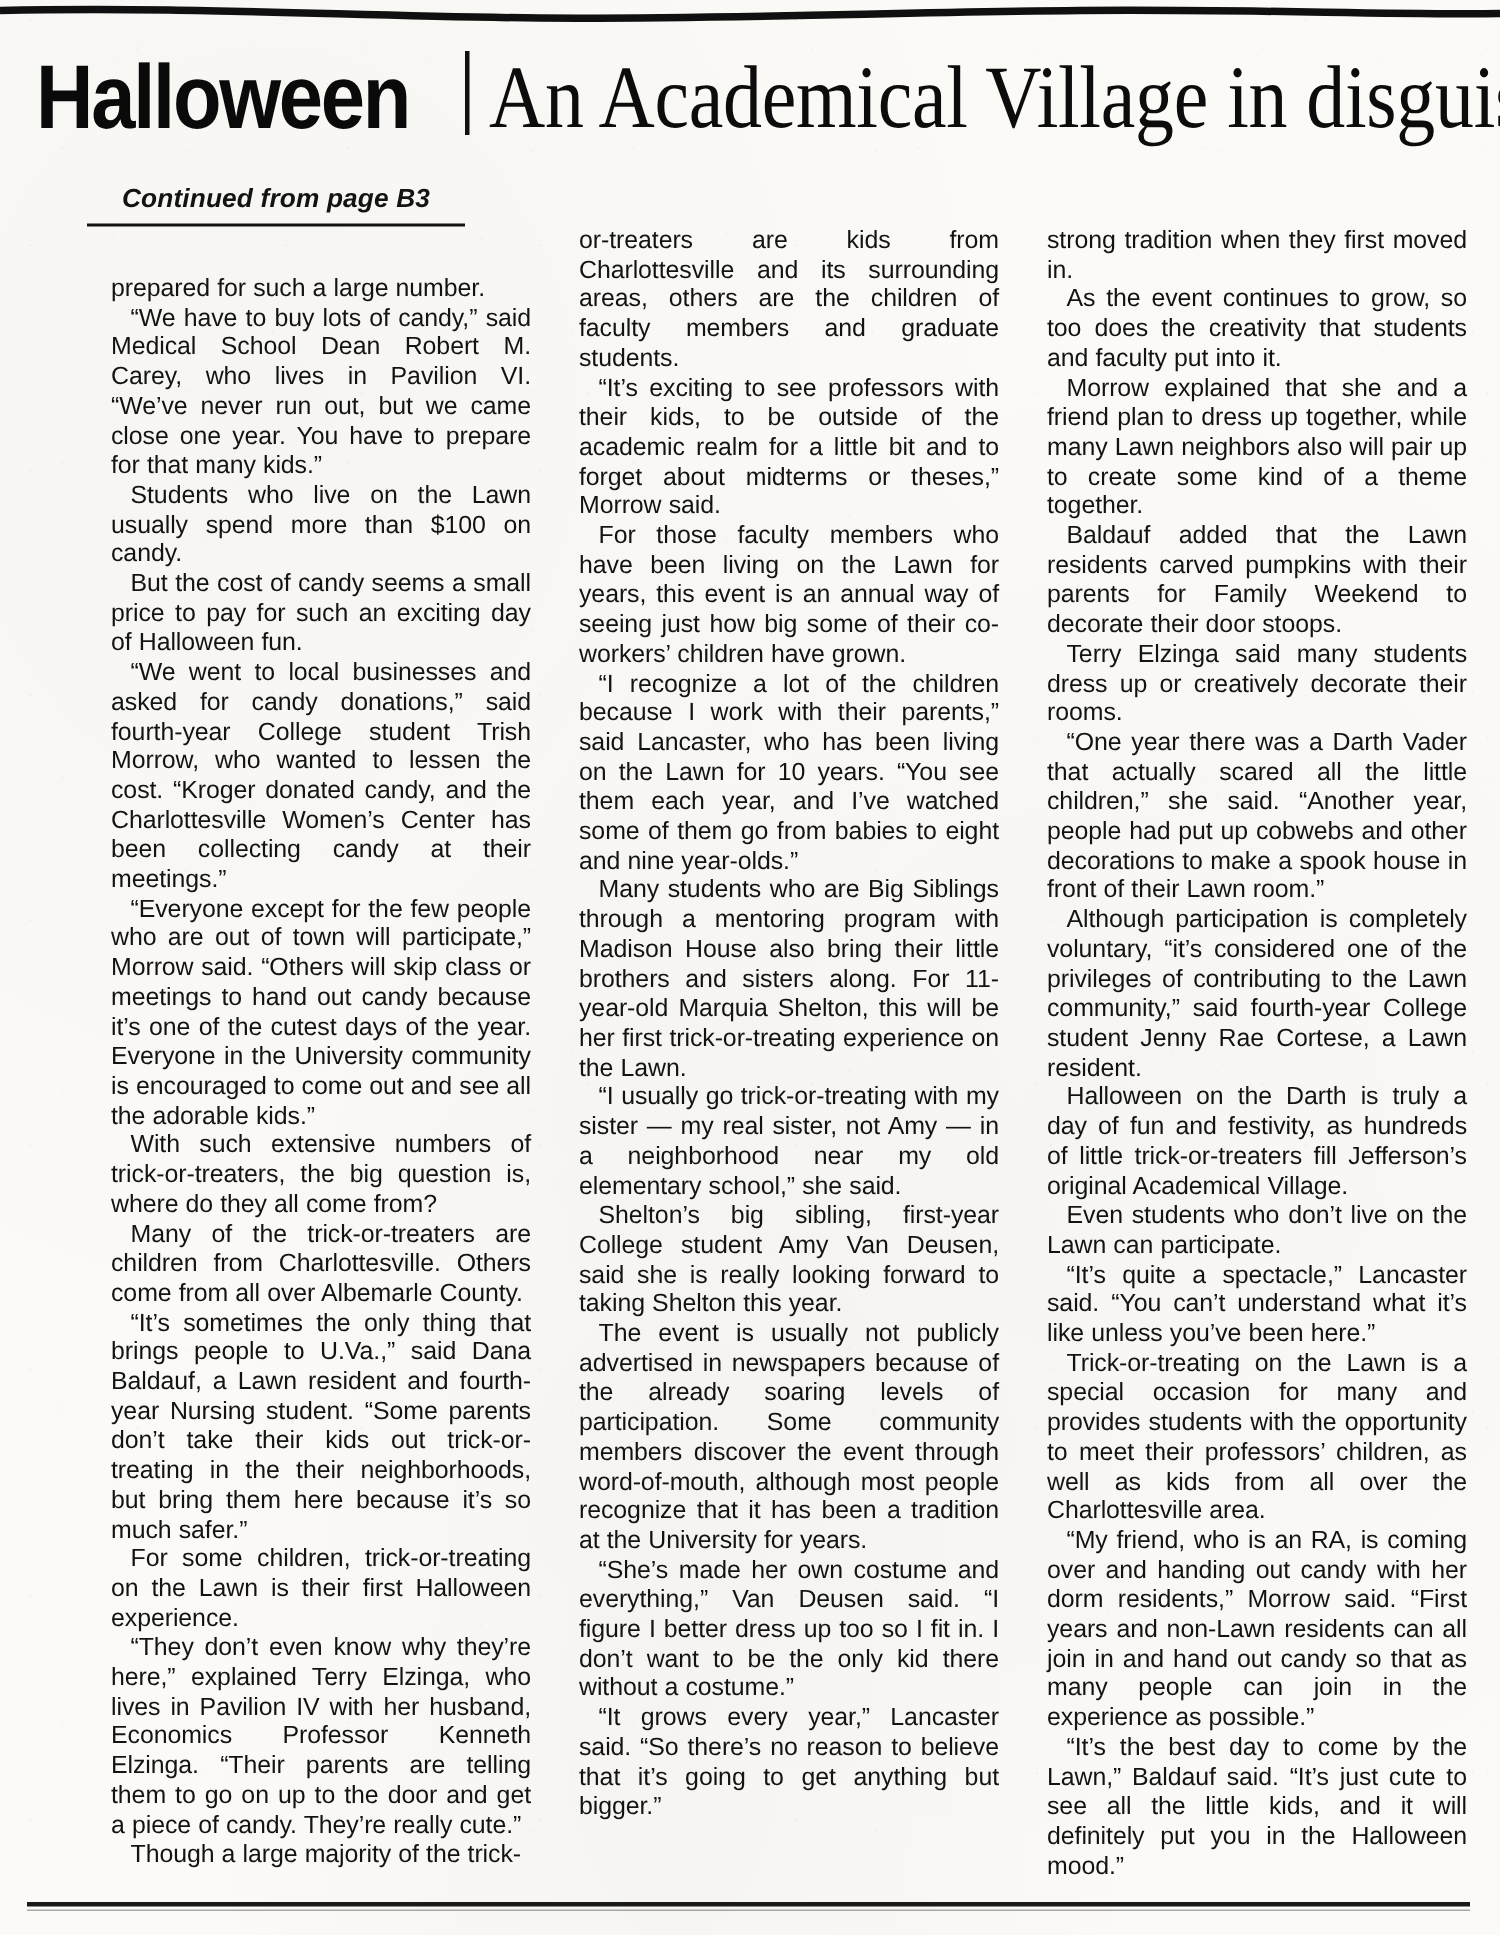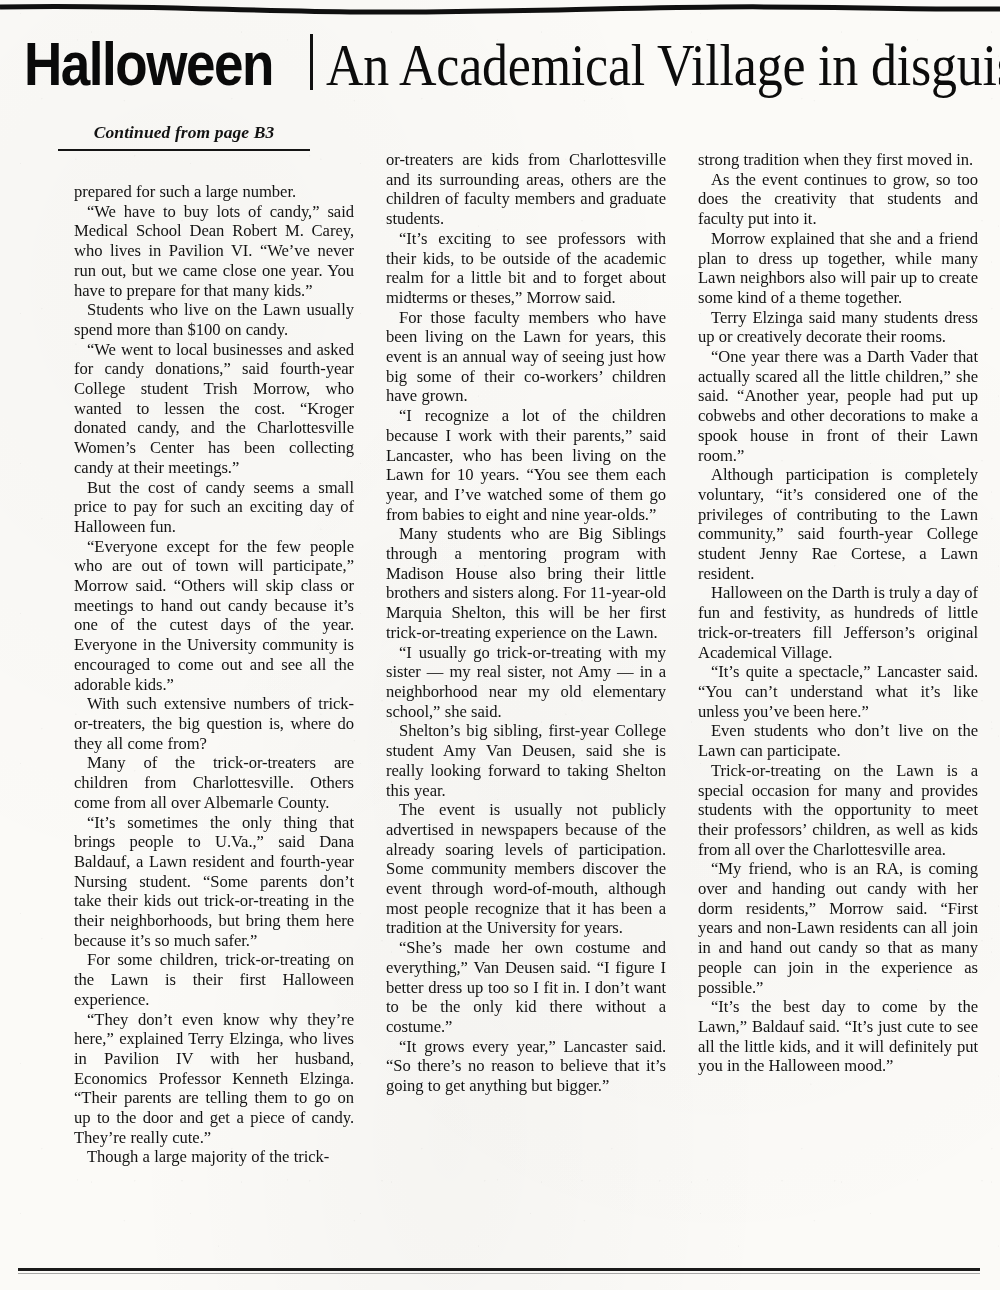--- a/index.html
+++ b/index.html
@@ -106,21 +106,21 @@
   .kicker-wrap {
     position: absolute;
     left: 34px;
     top: 122px;
     width: 300px;
     z-index: 5;
     text-align: center;
   }
 
   .kicker {
-    font-family: Liberation Serif, serif;
+    font-family: Liberation Sans, sans-serif;
     font-style: italic;
     font-weight: bold;
     font-size: 17.5px;
     color: #131313;
     letter-spacing: 0.1px;
     display: inline-block;
     padding-bottom: 3px;
   }
 
   .kicker-rule {
@@ -149,21 +149,21 @@
   }
 
   .col + .col { margin-left: 32px; }
 
   .col.c1 { padding-top: 32px; }
   .col.c2 { padding-top: 0px; }
   .col.c3 { padding-top: 0px; }
 
   .col p {
     margin: 0;
-    font-family: Liberation Serif, serif;
+    font-family: Liberation Sans, sans-serif;
     font-size: 16.6px;
     line-height: 19.7px;
     color: #131313;
     text-align: justify;
     text-indent: 13px;
     hyphens: none;
     letter-spacing: -0.05px;
     word-spacing: 0.2px;
   }
 
@@ -208,22 +208,22 @@
   <div class="kicker-wrap">
     <span class="kicker">Continued from page B3</span>
     <div class="kicker-rule"></div>
   </div>
 
   <div class="columns">
     <div class="col c1">
         <p class="noindent">prepared for such a large number.</p>
         <p>“We have to buy lots of candy,” said Medical School Dean Robert M. Carey, who lives in Pavilion VI. “We’ve never run out, but we came close one year. You have to prepare for that many kids.”</p>
         <p>Students who live on the Lawn usually spend more than $100 on candy.</p>
+        <p>But the cost of candy seems a small price to pay for such an exciting day of Halloween fun.</p>
         <p>“We went to local businesses and asked for candy donations,” said fourth-year College student Trish Morrow, who wanted to lessen the cost. “Kroger donated candy, and the Charlottesville Women’s Center has been collecting candy at their meetings.”</p>
-        <p>But the cost of candy seems a small price to pay for such an exciting day of Halloween fun.</p>
         <p>“Everyone except for the few people who are out of town will participate,” Morrow said. “Others will skip class or meetings to hand out candy because it’s one of the cutest days of the year. Everyone in the University community is encouraged to come out and see all the adorable kids.”</p>
         <p>With such extensive numbers of trick-or-treaters, the big question is, where do they all come from?</p>
         <p>Many of the trick-or-treaters are children from Charlottesville. Others come from all over Albemarle County.</p>
         <p>“It’s sometimes the only thing that brings people to U.Va.,” said Dana Baldauf, a Lawn resident and fourth-year Nursing student. “Some parents don’t take their kids out trick-or-treating in the their neighborhoods, but bring them here because it’s so much safer.”</p>
         <p>For some children, trick-or-treating on the Lawn is their first Halloween experience.</p>
         <p>“They don’t even know why they’re here,” explained Terry Elzinga, who lives in Pavilion IV with her husband, Economics Professor Kenneth Elzinga. “Their parents are telling them to go on up to the door and get a piece of candy. They’re really cute.”</p>
         <p>Though a large majority of the trick-</p>
       </div>
     <div class="col c2">
         <p class="noindent">or-treaters are kids from Charlottesville and its surrounding areas, others are the children of faculty members and graduate students.</p>
@@ -234,26 +234,27 @@
         <p>“I usually go trick-or-treating with my sister — my real sister, not Amy — in a neighborhood near my old elementary school,” she said.</p>
         <p>Shelton’s big sibling, first-year College student Amy Van Deusen, said she is really looking forward to taking Shelton this year.</p>
         <p>The event is usually not publicly advertised in newspapers because of the already soaring levels of participation. Some community members discover the event through word-of-mouth, although most people recognize that it has been a tradition at the University for years.</p>
         <p>“She’s made her own costume and everything,” Van Deusen said. “I figure I better dress up too so I fit in. I don’t want to be the only kid there without a costume.”</p>
         <p>“It grows every year,” Lancaster said. “So there’s no reason to believe that it’s going to get anything but bigger.”</p>
       </div>
     <div class="col c3">
         <p class="noindent">strong tradition when they first moved in.</p>
         <p>As the event continues to grow, so too does the creativity that students and faculty put into it.</p>
         <p>Morrow explained that she and a friend plan to dress up together, while many Lawn neighbors also will pair up to create some kind of a theme together.</p>
+        <p>Baldauf added that the Lawn residents carved pumpkins with their parents for Family Weekend to decorate their door stoops.</p>
         <p>Terry Elzinga said many students dress up or creatively decorate their rooms.</p>
         <p>“One year there was a Darth Vader that actually scared all the little children,” she said. “Another year, people had put up cobwebs and other decorations to make a spook house in front of their Lawn room.”</p>
         <p>Although participation is completely voluntary, “it’s considered one of the privileges of contributing to the Lawn community,” said fourth-year College student Jenny Rae Cortese, a Lawn resident.</p>
         <p>Halloween on the Darth is truly a day of fun and festivity, as hundreds of little trick-or-treaters fill Jefferson’s original Academical Village.</p>
+        <p>Even students who don’t live on the Lawn can participate.</p>
         <p>“It’s quite a spectacle,” Lancaster said. “You can’t understand what it’s like unless you’ve been here.”</p>
-        <p>Even students who don’t live on the Lawn can participate.</p>
         <p>Trick-or-treating on the Lawn is a special occasion for many and provides students with the opportunity to meet their professors’ children, as well as kids from all over the Charlottesville area.</p>
         <p>“My friend, who is an RA, is coming over and handing out candy with her dorm residents,” Morrow said. “First years and non-Lawn residents can all join in and hand out candy so that as many people can join in the experience as possible.”</p>
         <p>“It’s the best day to come by the Lawn,” Baldauf said. “It’s just cute to see all the little kids, and it will definitely put you in the Halloween mood.”</p>
       </div>
   </div>
 
   <div class="bottom-rule"></div>
   <div class="bottom-rule-thin"></div>
 
 </div>

